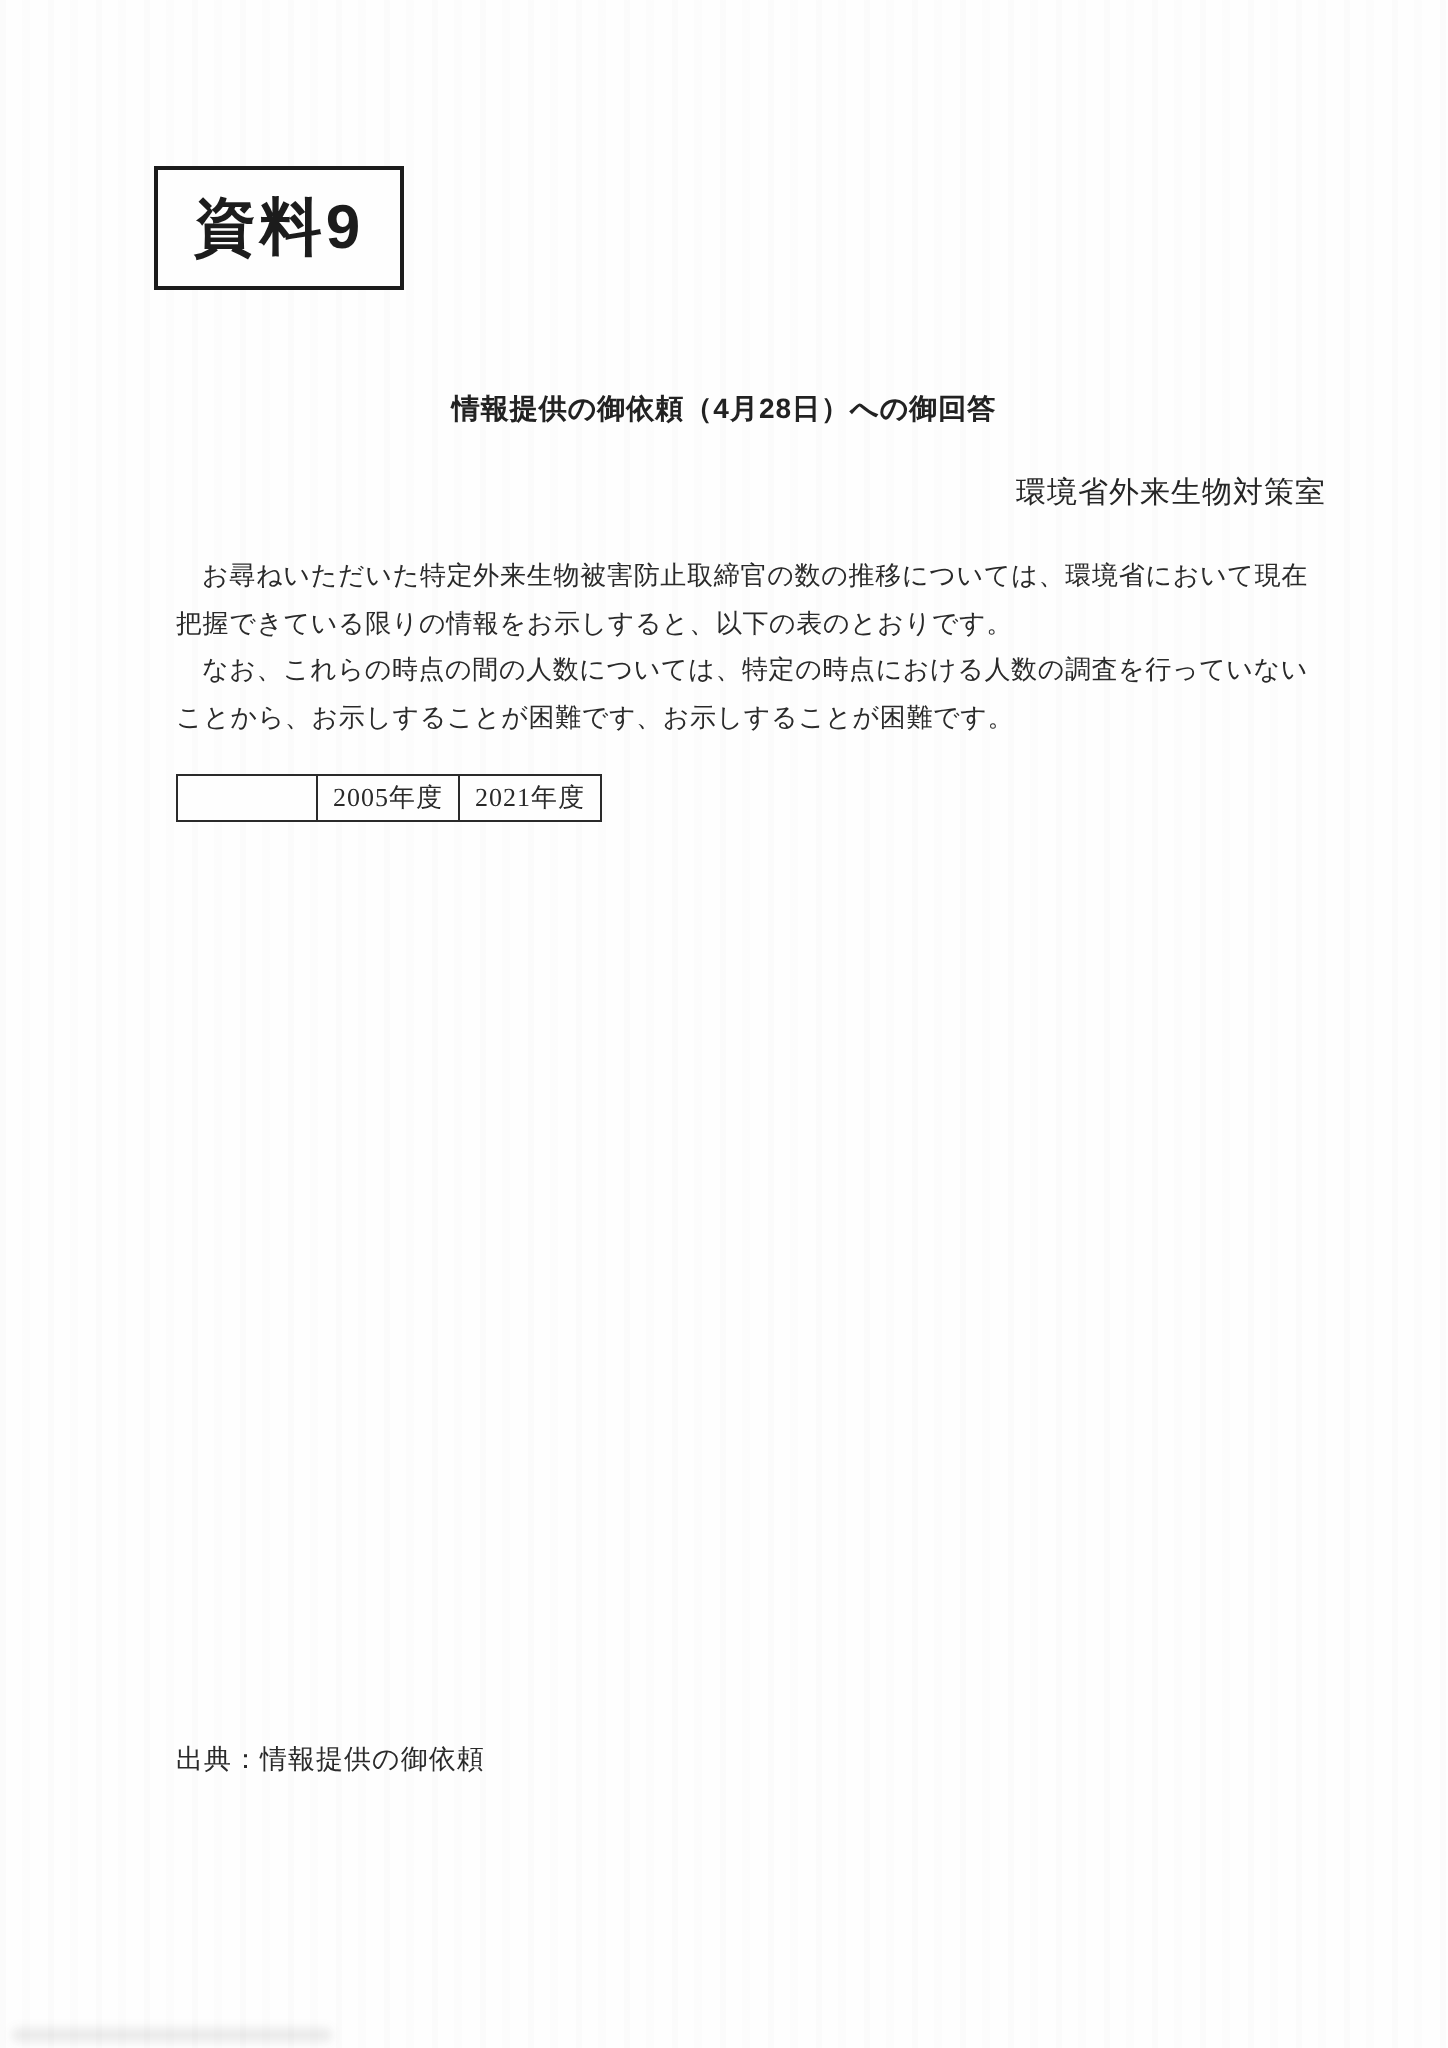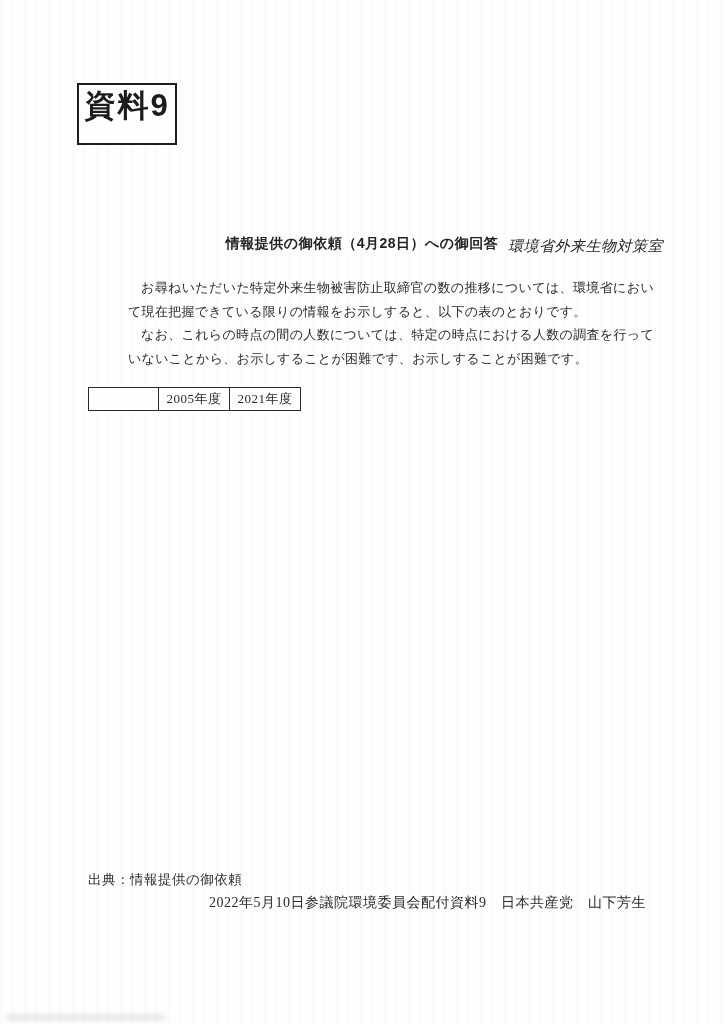--- a/index.html
+++ b/index.html
@@ -18,24 +18,24 @@
       repeating-linear-gradient(90deg,
         rgba(0,0,0,0.013) 0px, rgba(0,0,0,0.013) 3px,
         rgba(0,0,0,0.000) 3px, rgba(0,0,0,0.000) 11px,
         rgba(0,0,0,0.008) 11px, rgba(0,0,0,0.008) 15px,
         rgba(0,0,0,0.000) 15px, rgba(0,0,0,0.000) 24px),
       #fefefe;
   }
   .doc-label-box {
     position: absolute;
     left: 77px; top: 83px;
-    width: 100px; height: 62px;
+    width: 125px; height: 62px;
     border: 2.5px solid #1c1c1c;
     display: flex;
-    align-items: flex-start;
+    align-items: center;
     justify-content: center;
     background: #fefefe;
   }
   .doc-label {
     font-family: "Liberation Sans", "DejaVu Sans", sans-serif;
     font-size: 31px;
     font-weight: 600;
     color: #1c1c1c;
     letter-spacing: 2px;
     white-space: nowrap;
@@ -43,42 +43,40 @@
   .response-title {
     position: absolute;
     left: 0; top: 196px;
     width: 724px;
     text-align: center;
     font-family: "Liberation Sans", "DejaVu Sans", sans-serif;
     font-size: 14px;
     font-weight: 700;
     color: #222222;
     letter-spacing: 0.5px;
-    margin-top: 39px;
   }
   .org-name {
     position: absolute;
     right: 61px; top: 237px;
     text-align: right;
     font-size: 15px;
     color: #262626;
     letter-spacing: 0.5px;
-    font-style: italic;
   }
   .body-text {
     position: absolute;
     left: 88px; top: 276px;
     width: 566px;
     font-size: 13px;
     line-height: 23.5px;
     color: #2a2a2a;
     text-align: justify;
     letter-spacing: 0.3px;
   }
-  .body-text p { text-indent: 1em; margin-left: 40px; }
+  .body-text p { text-indent: 1em; }
   .staff-table {
     position: absolute;
     left: 88px; top: 387px;
     border-collapse: collapse;
     font-size: 13px;
     color: #2a2a2a;
     background: #fefefe;
   }
   .staff-table th, .staff-table td {
     border: 1.5px solid #2a2a2a;
@@ -139,17 +137,16 @@
         <tr>
       <th class="col-label"></th>
       <th class="col-year">2005年度</th>
       <th class="col-year">2021年度</th>
     </tr>
   </tbody>
     </table>
 
   <div class="source-note">出典：情報提供の御依頼</div>
 
-  <div class="attribution-line">2022年5月10日参議院環境委員会配付資料9　日本共産党　山下芳生</div>
 
   <div class="scan-smudge"></div>
 
 </div>
 
 </body></html>

